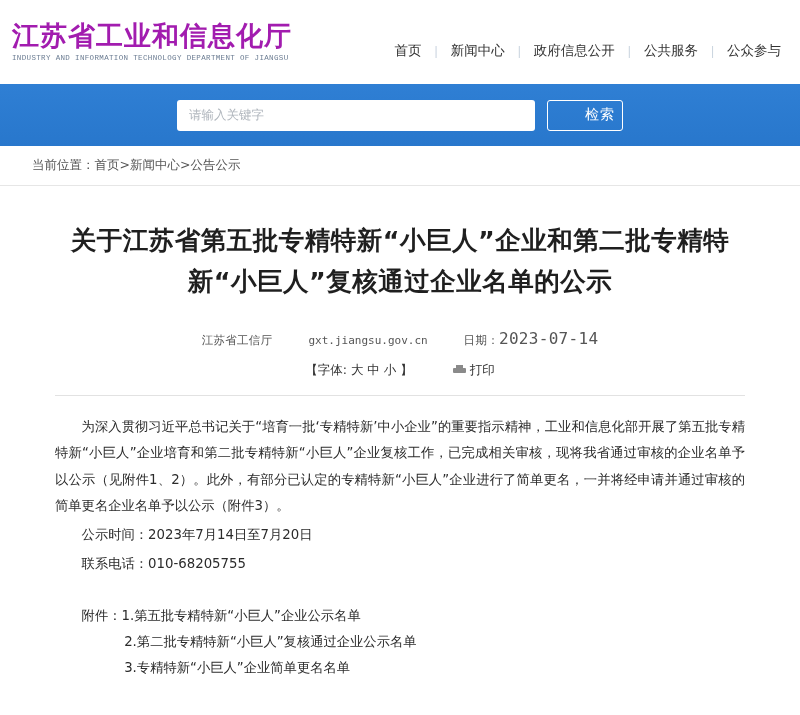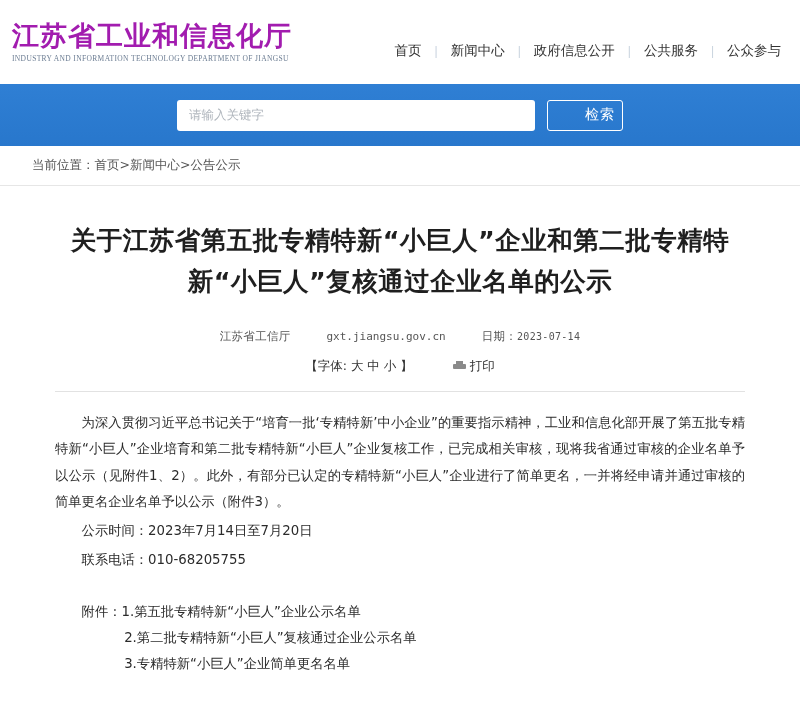--- a/index.html
+++ b/index.html
@@ -33,21 +33,21 @@
     font-family: "DejaVu Sans", sans-serif;
     font-size: 27px;
     font-weight: bold;
     color: #a21caf;
     letter-spacing: 1px;
     line-height: 1.05;
     white-space: nowrap;
   }
   .logo-en {
     margin-top: 4px;
-    font-family: Liberation Serif, serif;
+    font-family: Liberation Mono, monospace;
     font-size: 7.5px;
     color: #6b7c92;
     letter-spacing: 0.35px;
     white-space: nowrap;
   }
   .nav {
     flex: 1;
     display: flex;
     align-items: center;
     justify-content: flex-end;
@@ -140,21 +140,21 @@
     margin-top: 26px;
     text-align: center;
     font-size: 11.5px;
     color: #555;
     font-family: "DejaVu Sans", sans-serif;
     letter-spacing: 0.3px;
   }
   .meta span { display: inline-block; }
   .meta .gap { display: inline-block; width: 28px; }
   .meta .url { font-family: "DejaVu Sans Mono", monospace; font-size: 11px; letter-spacing: 0; }
-  .meta .date-val { font-family: "DejaVu Sans Mono", monospace; font-size: 10px; }
+  .meta .date-val { font-family: "DejaVu Sans Mono", monospace; font-size: 16px; }
 
   .fontbar {
     margin-top: 14px;
     text-align: center;
     font-size: 12.5px;
     color: #333;
     font-family: "DejaVu Sans", sans-serif;
   }
   .fontbar .fs { cursor: pointer; }
   .fontbar .printblk {

